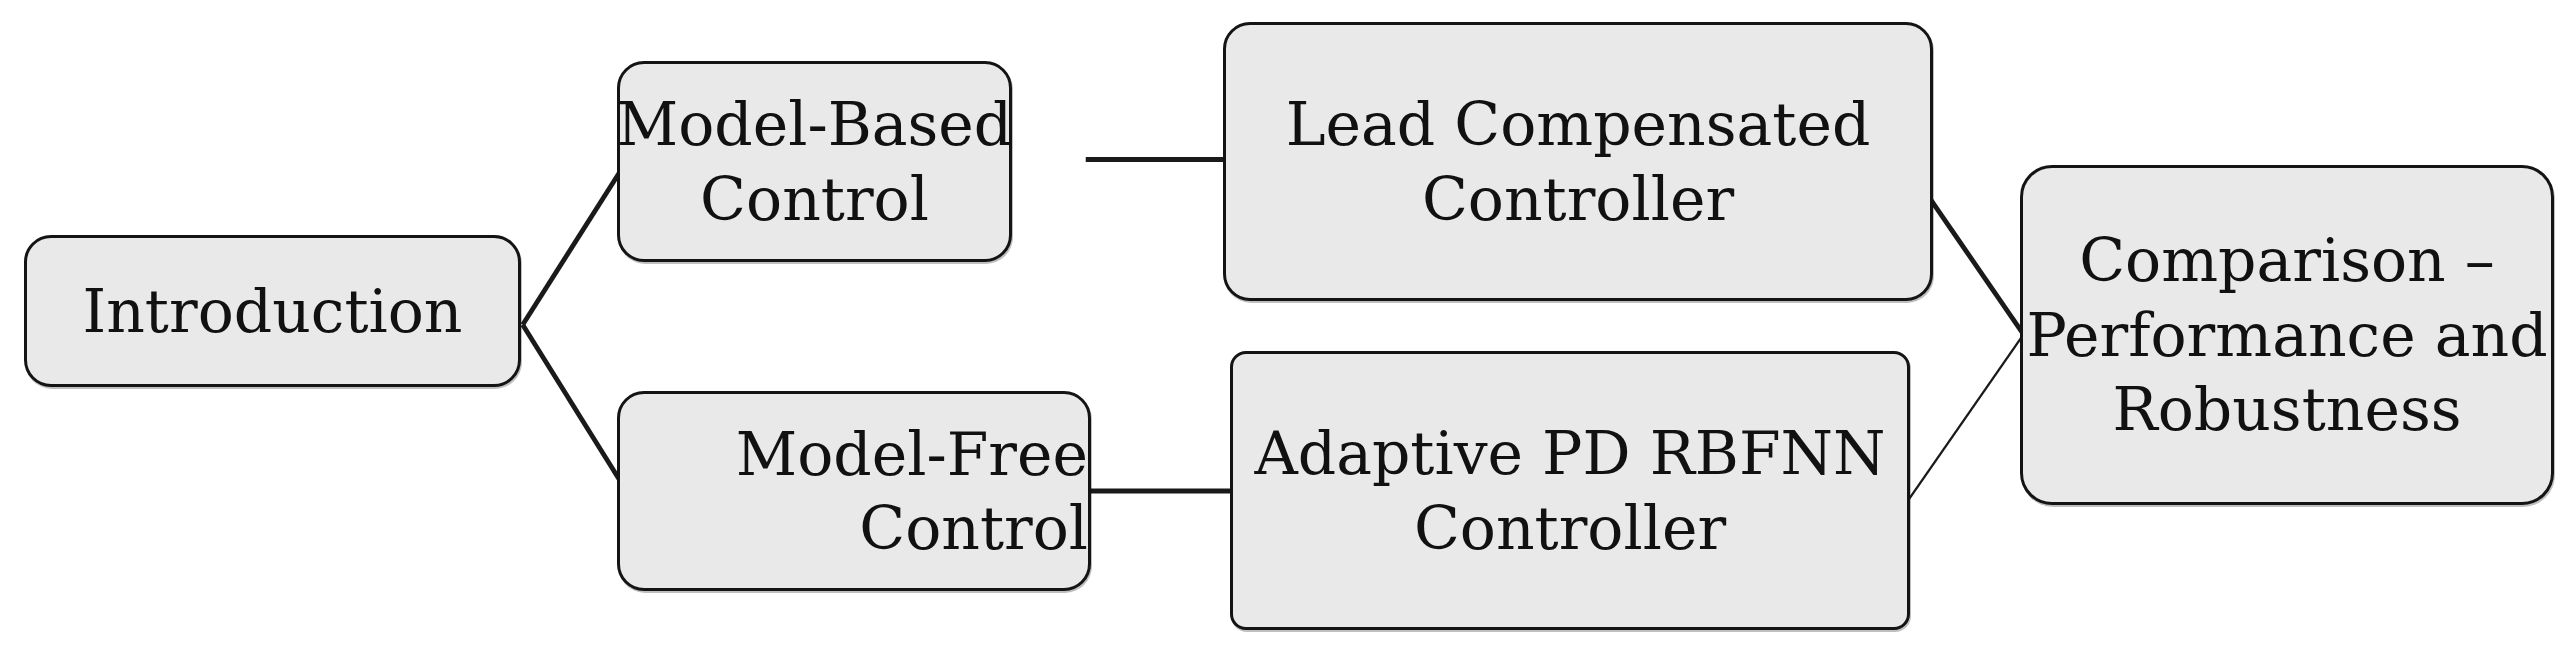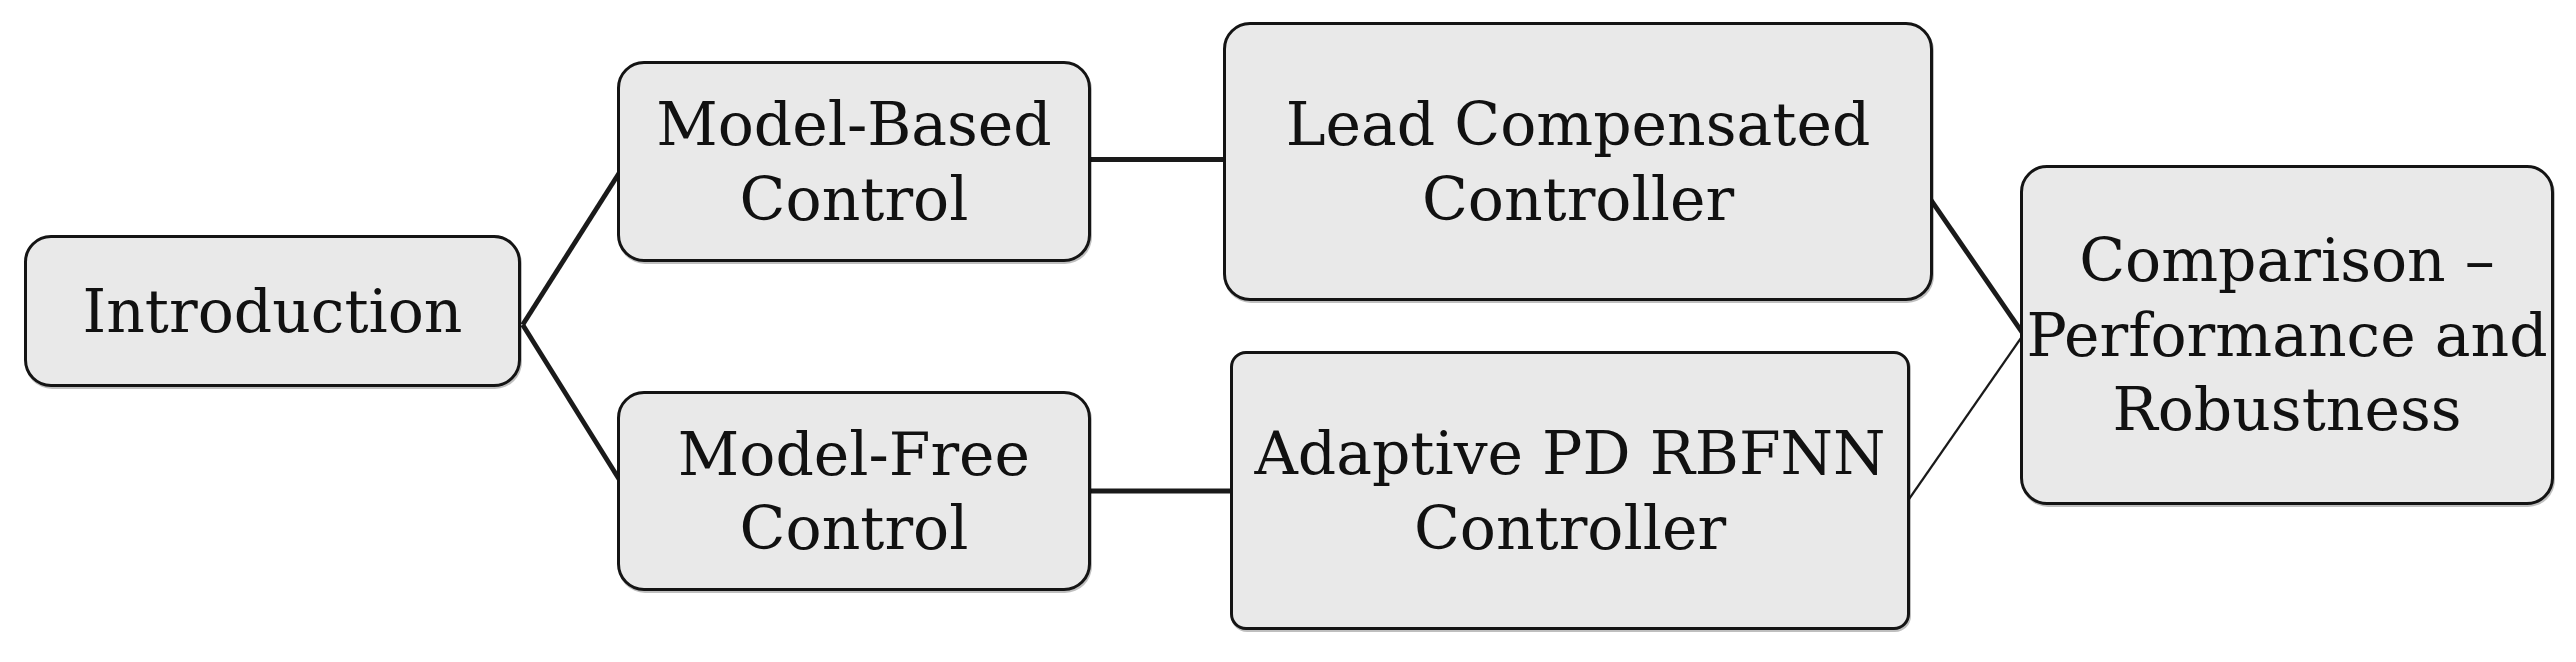--- a/index.html
+++ b/index.html
@@ -31,25 +31,25 @@
     display:flex;flex-direction:column;
     align-items:center;justify-content:center;
     text-align:center;
     font-size:60px;line-height:1.24;
     box-shadow:1px 1.9px 0 rgba(0,0,0,0.25);
   }
   .node .line{display:block;white-space:nowrap;}
   .hinf-sym{font-style:italic;}
   .hinf-sub{font-size:0.60em;vertical-align:-0.22em;font-style:normal;}
   .n-intro      {left:24px;  top:235px; width:497px; height:152px;}
-  .n-modelbased {left:617px; top:61px;  width:474px; height:201px;}
-  .n-modelfree  {left:617px; top:391px; width:474px; height:200px;}
+  .n-modelbased {left:617px; top:61px;  width:395px; height:201px;}
+  .n-modelfree  {left:617px; top:391px; width:474px; height:200px;align-items:flex-end;}
   .n-lead       {left:1223px;top:22px;  width:710px; height:279px;}
   .n-adaptive   {left:1230px;top:351px; width:680px; height:279px;border-radius:16px;}
-  .n-comparison {left:2020px;top:165px; width:534px; height:340px;}
+  .n-comparison {left:2020px;top:165px; width:534px; height:340px;border-radius:32px;}
 </style>
 </head>
 <body>
 
 <div class="canvas">
 
   <svg class="edges" viewBox="0 0 2681 690" aria-hidden="true">
     <line class="edge-thick" x1="544" y1="338" x2="652" y2="168"></line>
     <line class="edge-thick" x1="544" y1="338" x2="652" y2="511"></line>
     <line class="edge-thick" x1="1130" y1="166" x2="1280" y2="166"></line>

